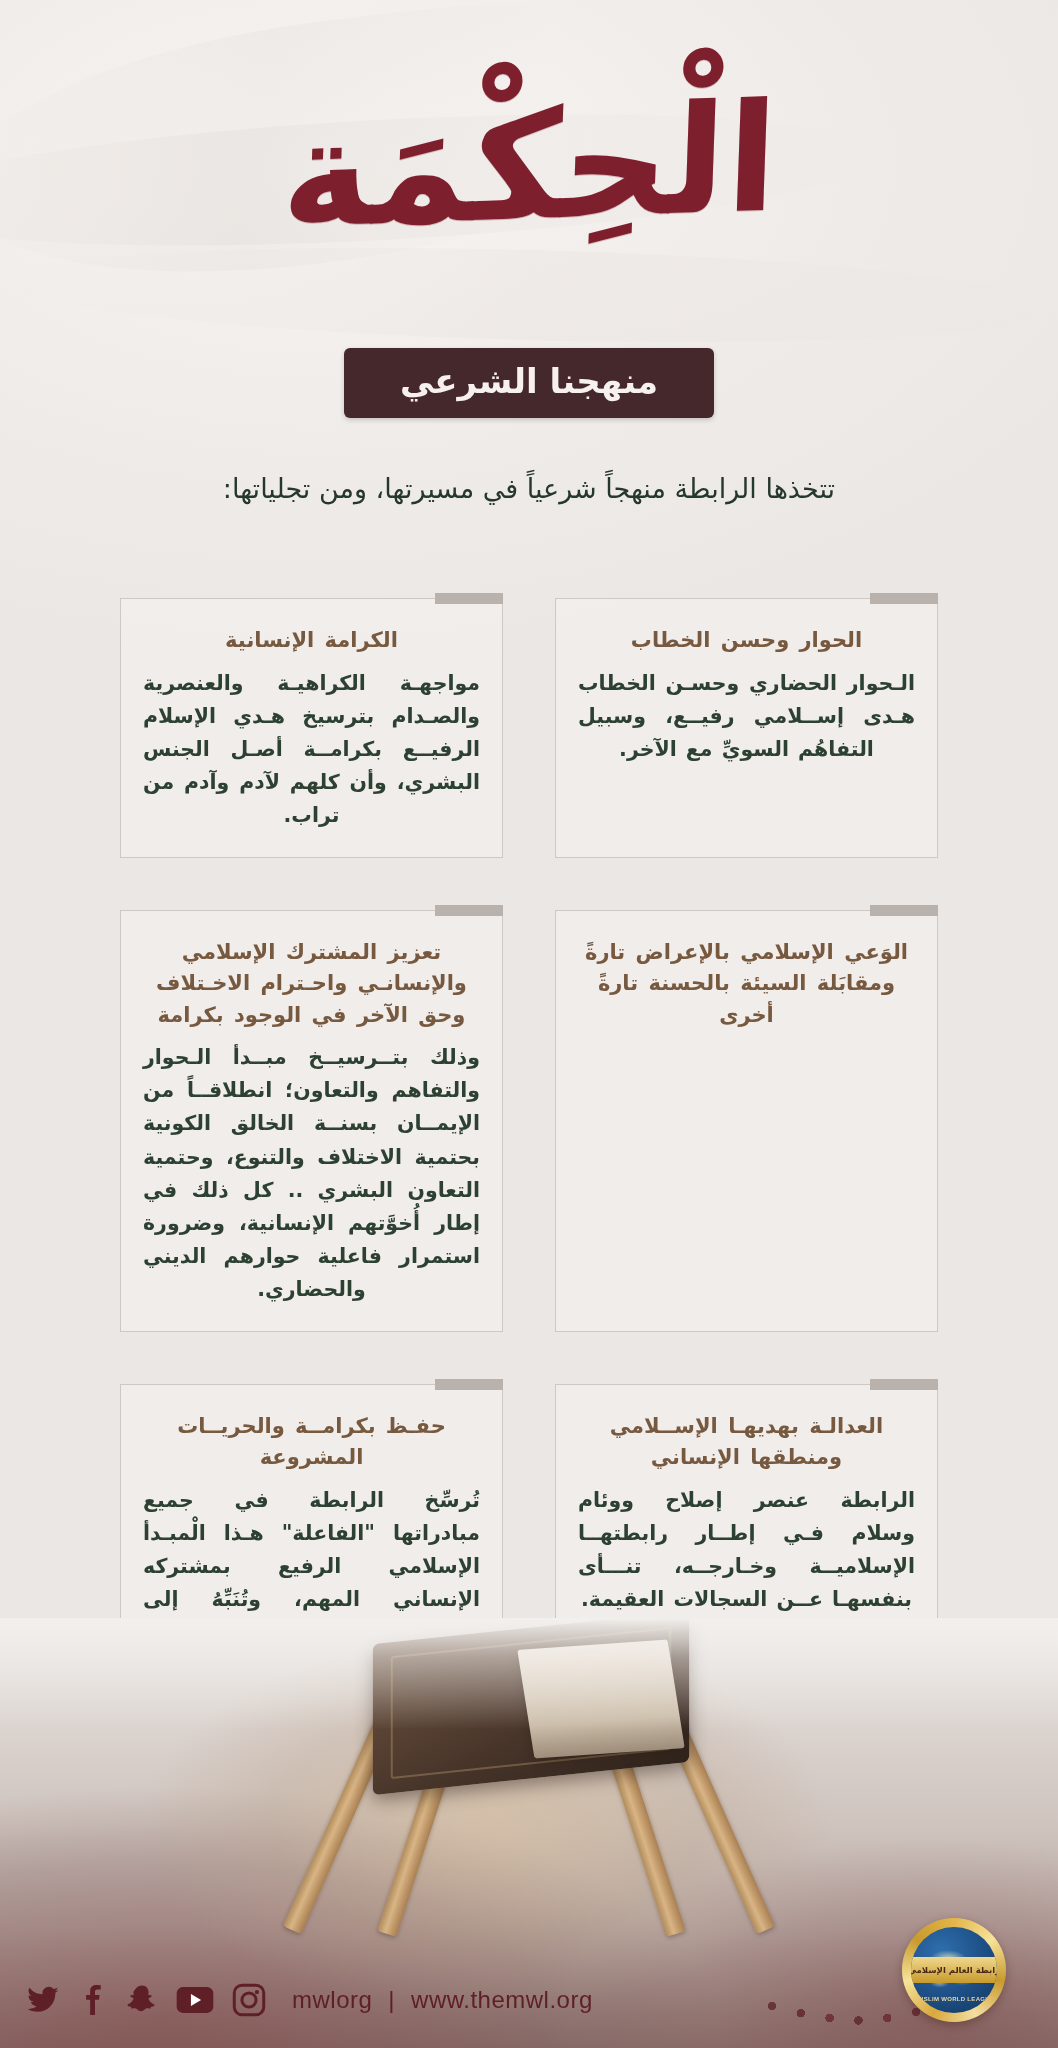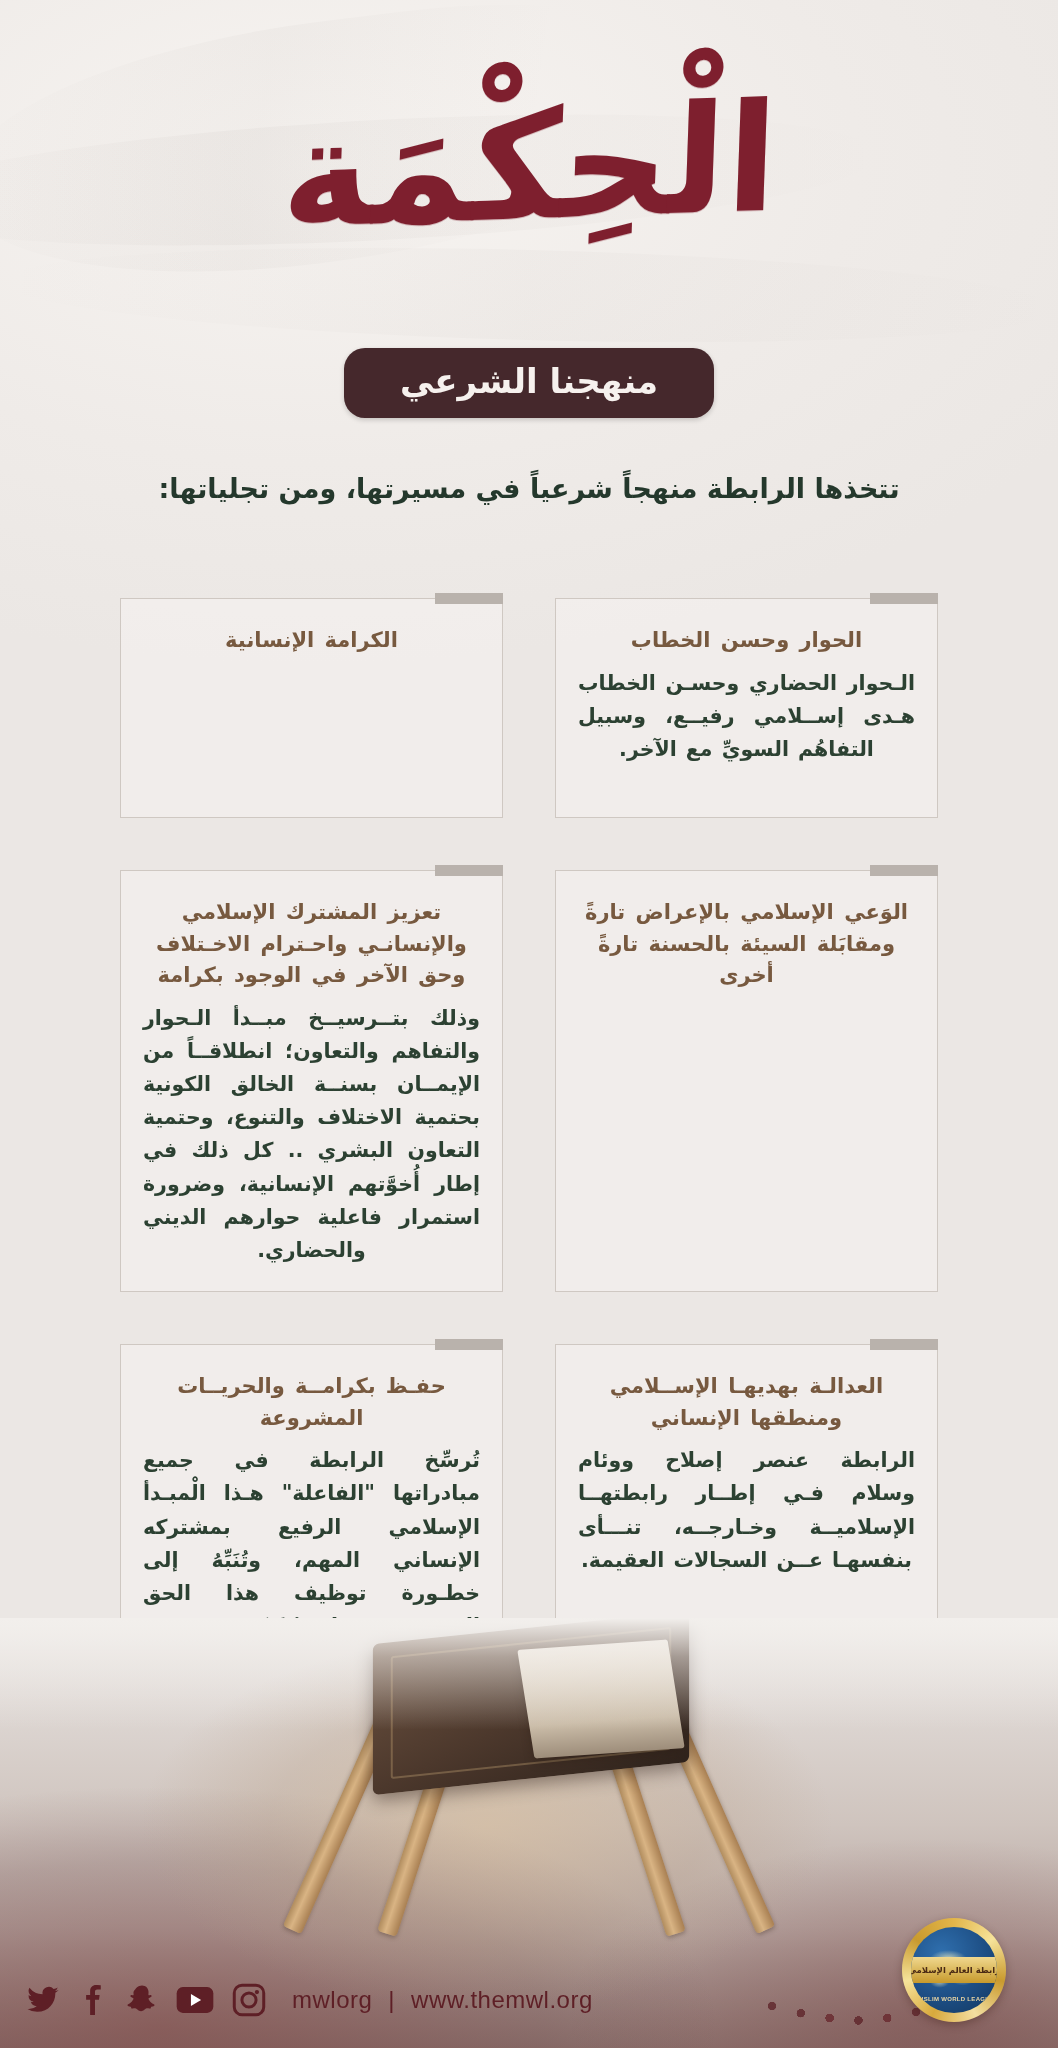--- a/index.html
+++ b/index.html
@@ -71,34 +71,34 @@
     position:absolute;
     top:348px; left:0; width:100%;
     display:flex; justify-content:center;
   }
   .subbanner{
     background:#45282c;
     color:#f6f1ee;
     font-size:34px;
     font-weight:700;
     padding:13px 56px 17px;
-    border-radius:21px;
+    border-radius:6px;
     letter-spacing:0px;
     box-shadow:0 2px 5px rgba(0,0,0,.18);
     white-space:nowrap;
   }
 
   
   .intro{
     position:absolute;
     top:470px; left:0; width:100%;
     text-align:center;
     color:#24382c;
     font-size:27px;
-    font-weight:700;
+    font-weight:400;
     padding:0 60px;
     line-height:1.4;
   }
 
   
   .grid{
     position:absolute;
     top:598px;
     left:0;
     width:1058px;
@@ -308,20 +308,21 @@
 
     <div class="card">
       <span class="tab"></span>
       <div class="card-title">الحوار وحسن الخطاب</div>
       <div class="card-body">الـحوار الحضاري وحسـن الخطاب هـدى إســلامي رفيــع، وسبيل التفاهُم السويِّ مع الآخر.</div>
     </div>
 
     <div class="card">
       <span class="tab"></span>
       <div class="card-title">الكرامة الإنسانية</div>
+      <div class="card-body">مواجهـة الكراهيـة والعنصرية والصـدام بترسيخ هـدي الإسلام الرفيــع بكرامــة أصـل الجنس البشري، وأن كلهم لآدم وآدم من تراب.</div>
     </div>
 
     <div class="card">
       <span class="tab"></span>
       <div class="card-title">الوَعي الإسلامي بالإعراض تارةً ومقابَلة السيئة بالحسنة تارةً أخرى</div>
     </div>
 
     <div class="card">
       <span class="tab"></span>
       <div class="card-title">تعزيز المشترك الإسلامي والإنسانـي واحـترام الاخـتلاف وحق الآخر في الوجود بكرامة</div>

